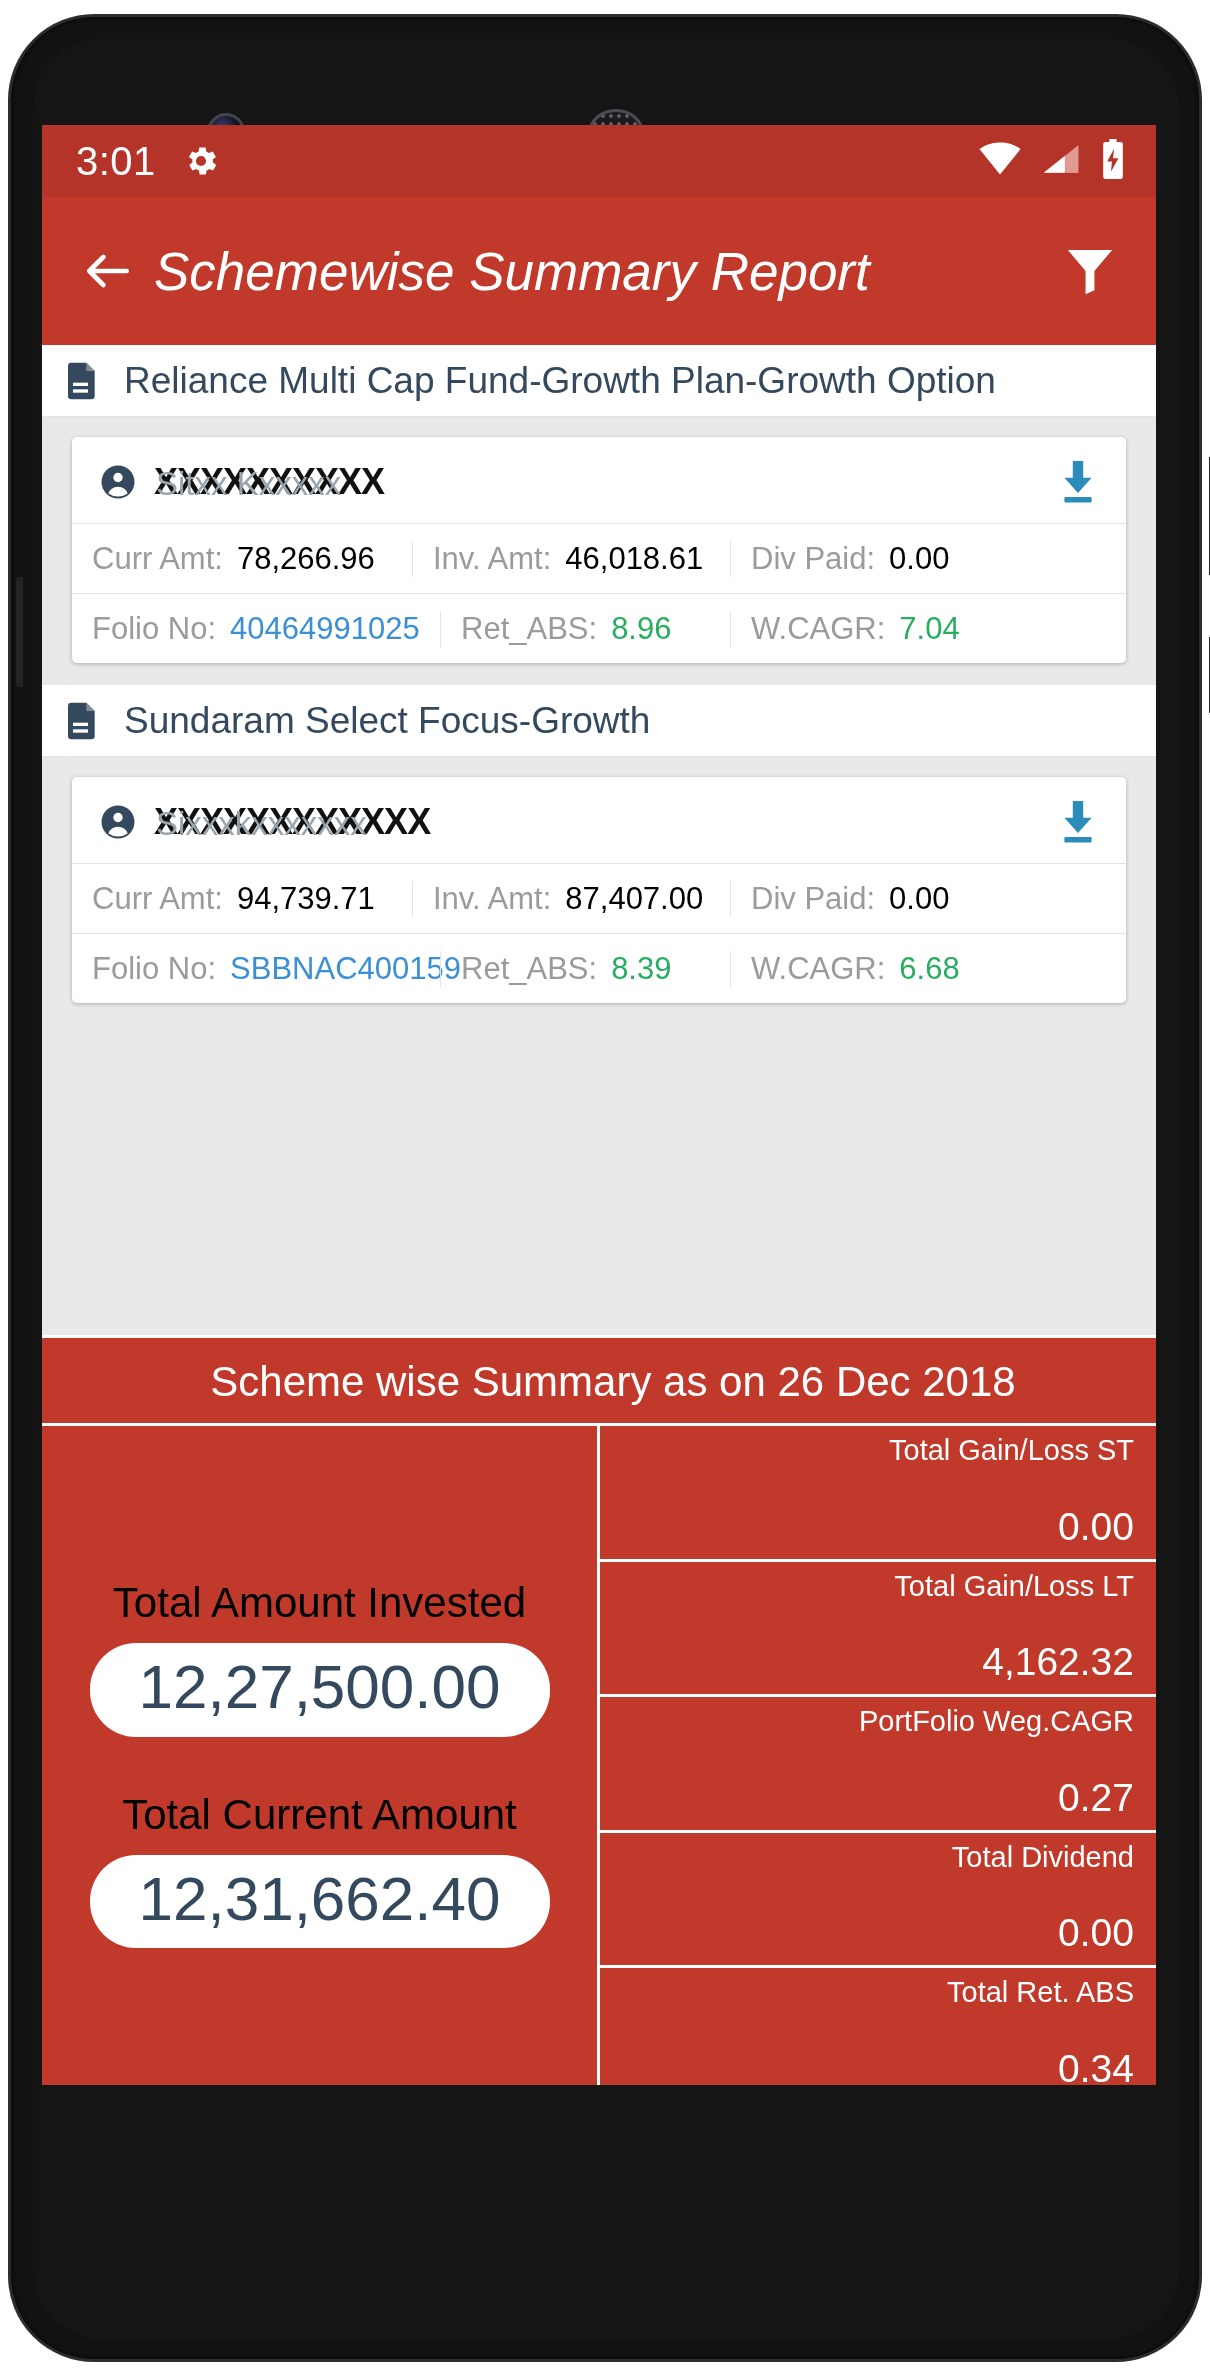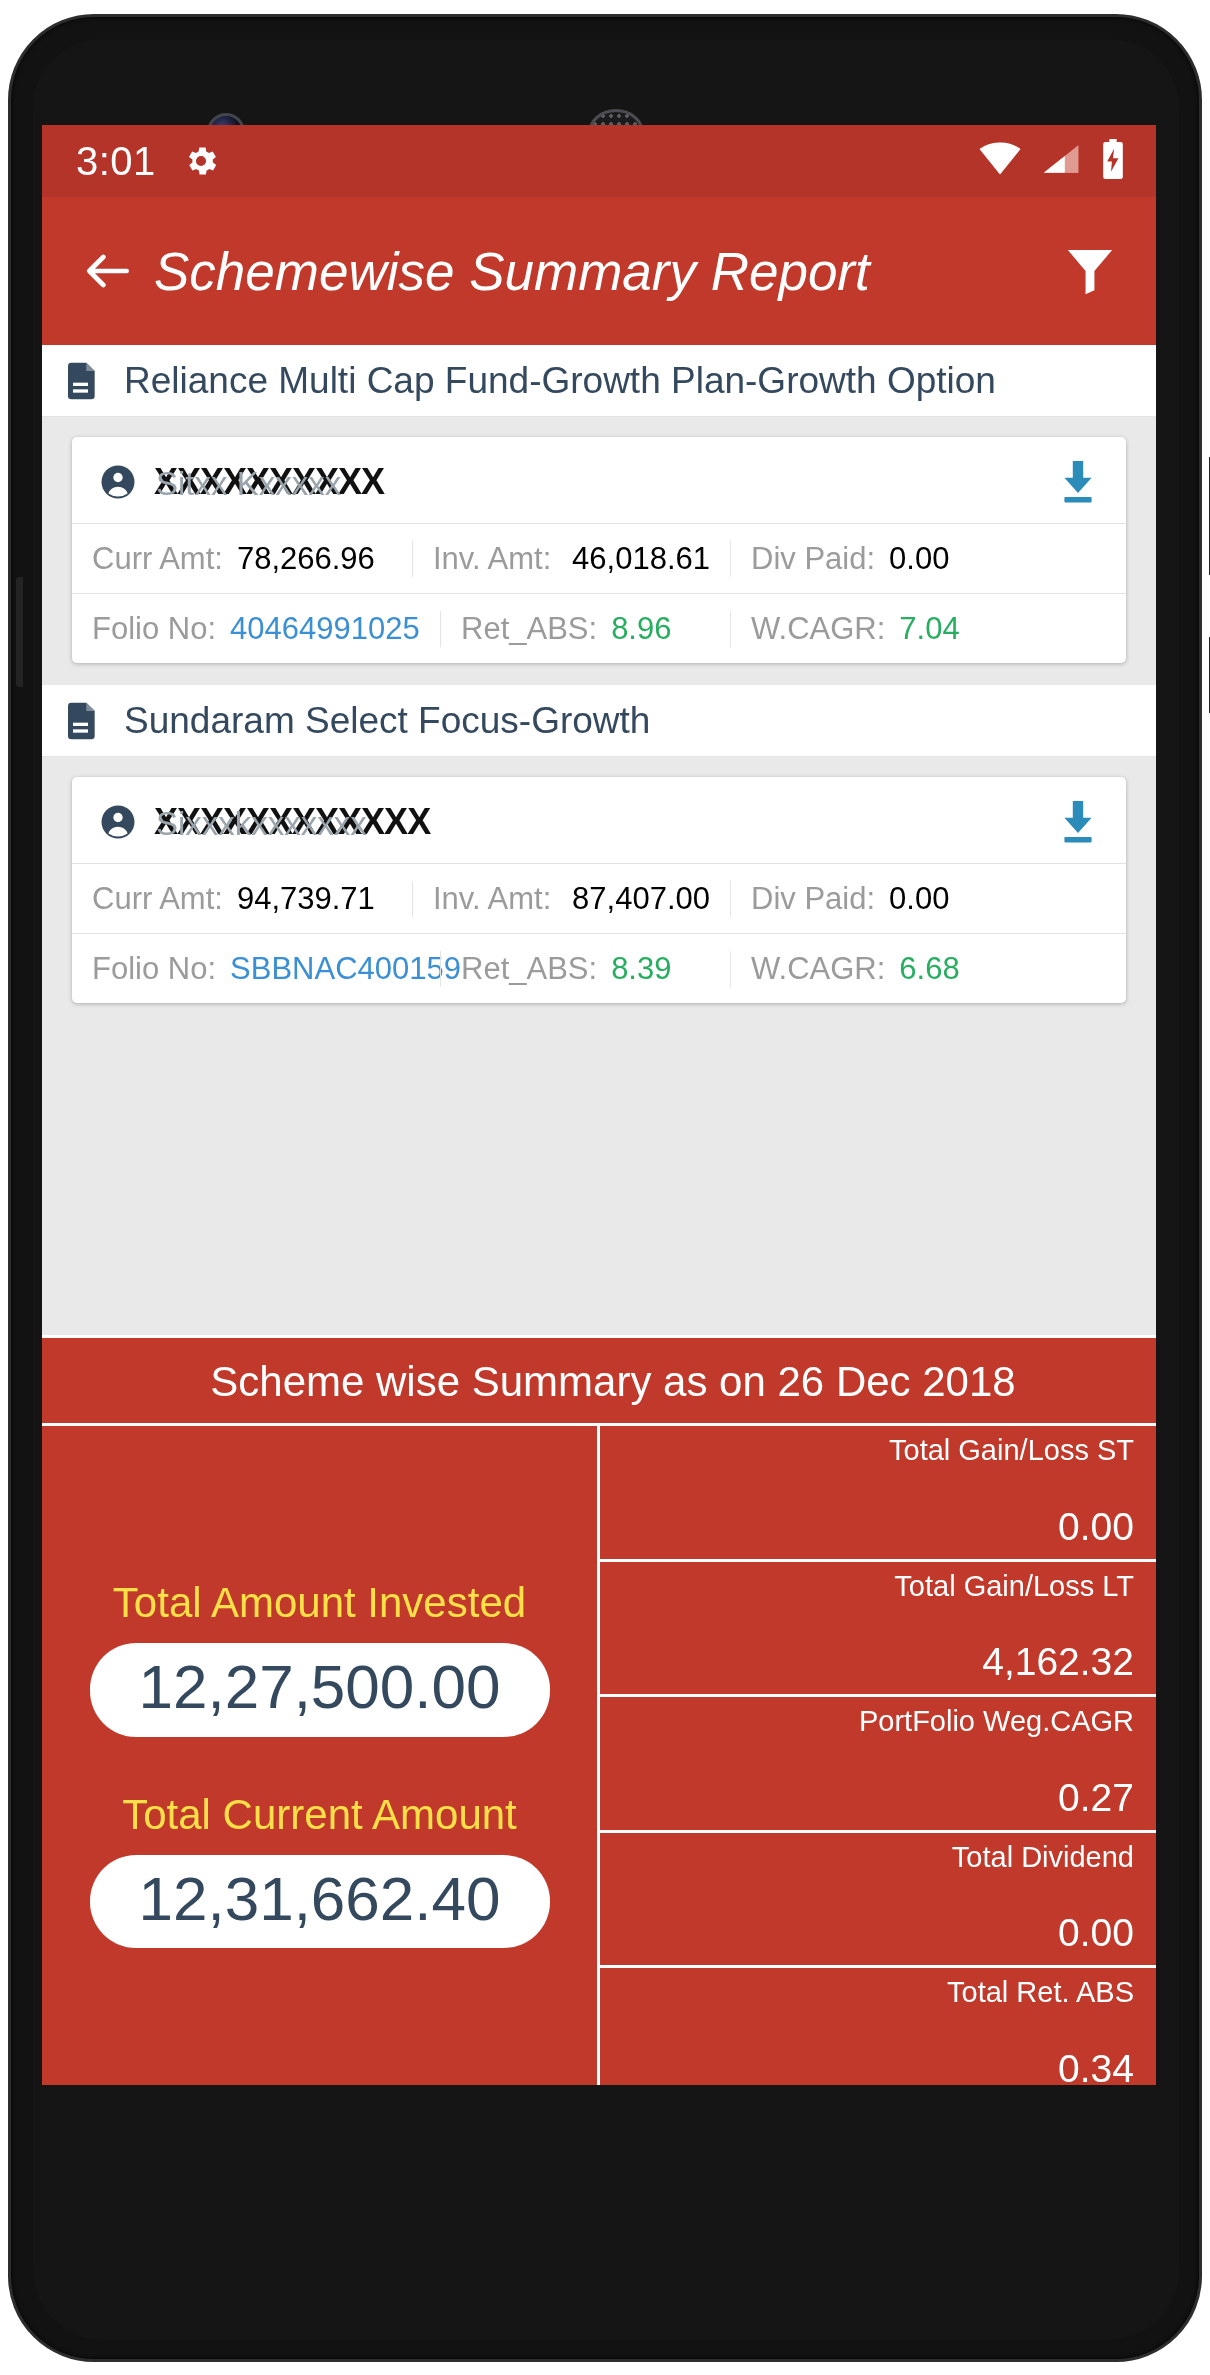--- a/index.html
+++ b/index.html
@@ -211,21 +211,21 @@
     font-size: 31px;
     white-space: nowrap;
   }
   .cell + .cell { border-left: 1px solid #e4e4e4; }
   .cell .lbl { color: #9b9b9b; }
   .cell .val { color: #000000; margin-left: 14px; }
   .cell .val.link { color: #3b8fd4; }
   .cell .val.pos  { color: #27ae60; }
 
   .row-a .cell:nth-child(1) { width: 340px; }
-  .row-a .cell:nth-child(2) { width: 318px; justify-content: space-between; }
+  .row-a .cell:nth-child(2) { width: 318px; }
   .row-a .cell:nth-child(3) { flex: 1; }
 
   .row-b .cell:nth-child(1) { width: 368px; }
   .row-b .cell:nth-child(2) { width: 290px; }
   .row-b .cell:nth-child(3) { flex: 1; }
 
   
   .summary-title {
     background: #c0392b;
     color: #ffffff;
@@ -246,21 +246,21 @@
   .summary-left {
     width: 558px;
     border-right: 3px solid #ffffff;
     display: flex;
     flex-direction: column;
     justify-content: center;
     align-items: center;
     gap: 0;
   }
   .sum-label {
-    color: #fde047;
+    color: #000000;
     font-size: 42px;
     margin-bottom: 16px;
     text-align: left;
   }
   .sum-pill {
     background: #ffffff;
     color: #34495e;
     font-size: 62px;
     border-radius: 46px;
     padding: 8px 40px 14px 40px;

